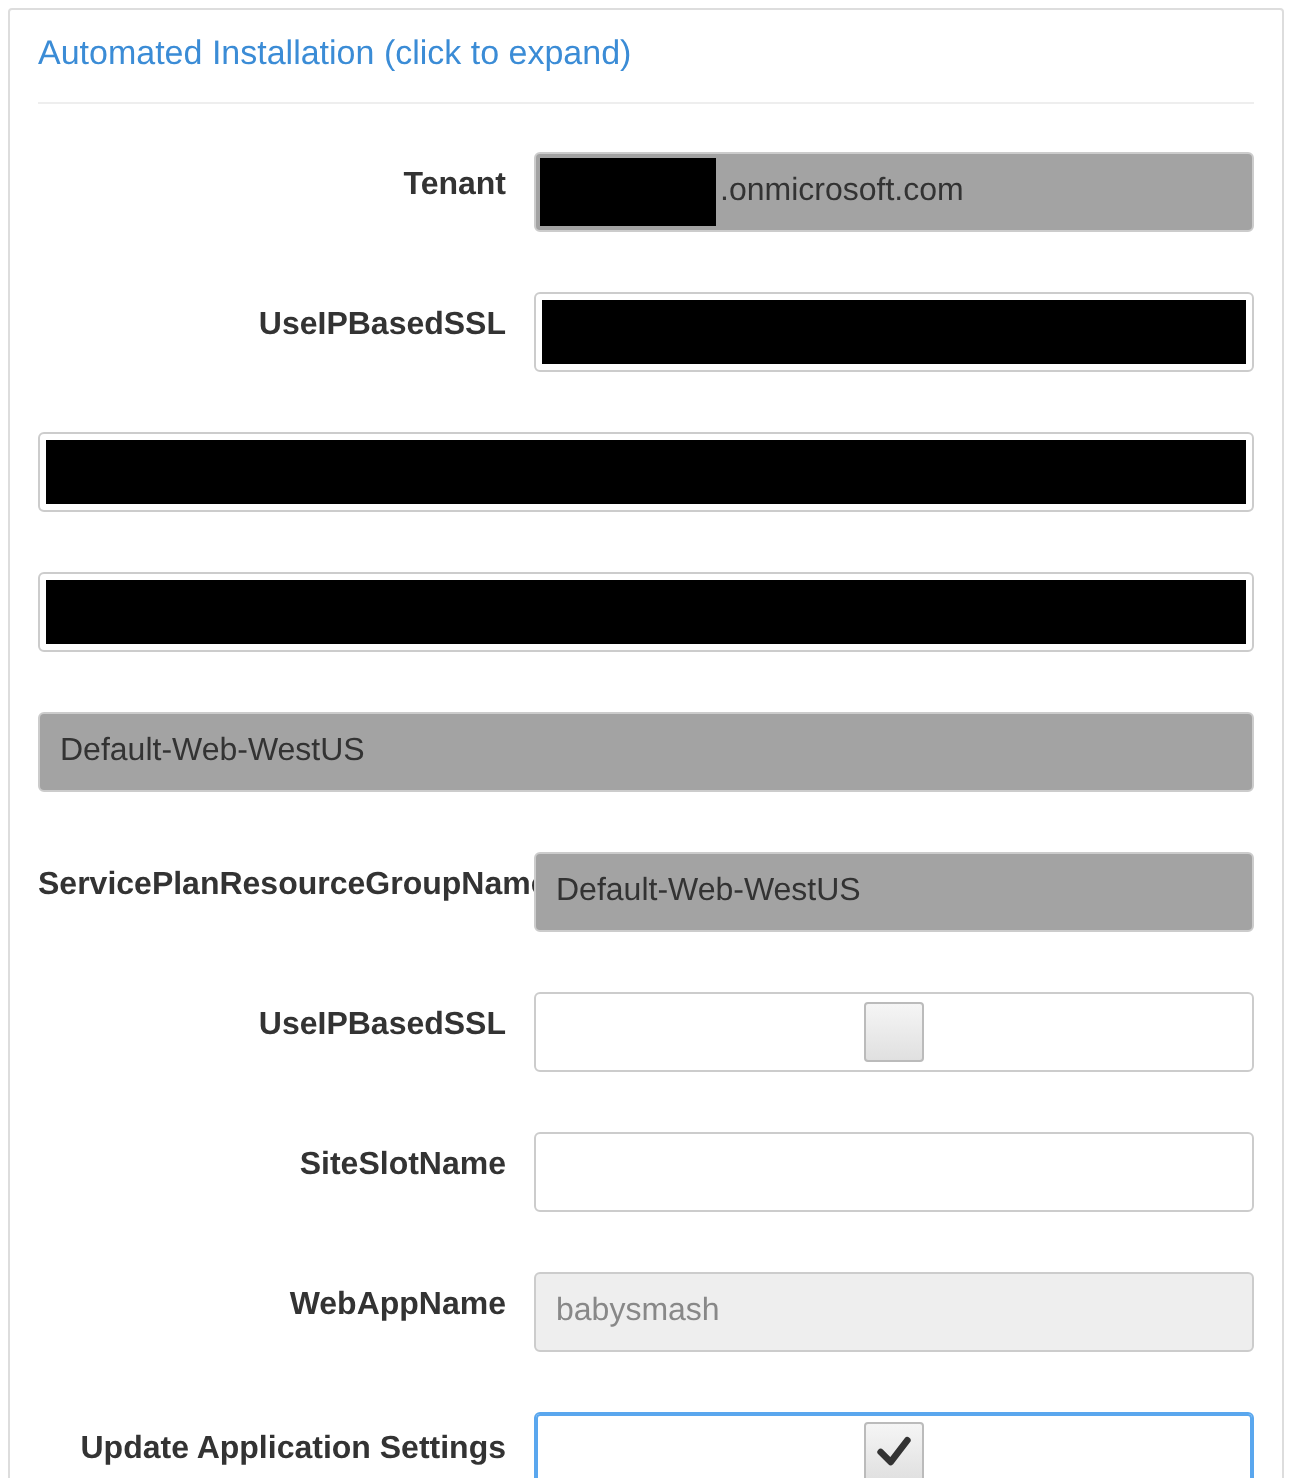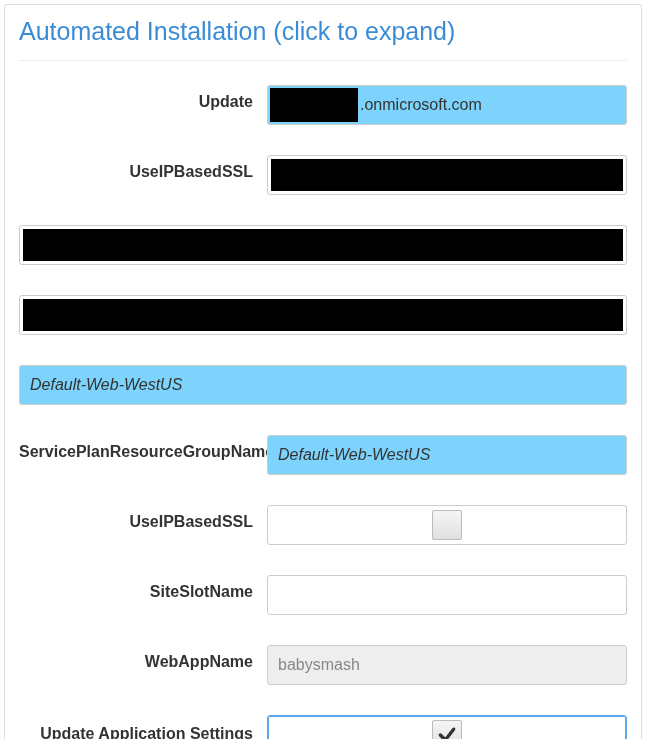--- a/index.html
+++ b/index.html
@@ -10,21 +10,21 @@
       padding: 4px;
       width: 646px;
     }
     .panel {
       border: 1px solid #ddd;
       border-radius: 2px;
       padding: 12px 14px 16px 14px;
     }
     .title {
       color: #3b8cd6;
-      font-size: 25px;
+      font-size: 17px;
       font-weight: 400;
       margin-bottom: 14px;
       cursor: pointer;
     }
     hr.sep {
       border: none;
       border-top: 1px solid #eee;
       margin-bottom: 24px;
     }
     .form { width: 100%; }
@@ -54,21 +54,21 @@
       width: 100%;
       height: 40px;
       border: 1px solid #ccc;
       border-radius: 3px;
       padding: 0 10px;
       font-size: 16px;
       color: #333;
       background: #fff;
       outline: none;
     }
-    .textbox.yellow { background: #7dd3fc; font-style: italic; }
+    .textbox.yellow { background: #a3a3a3; }
     .textbox.disabled { background: #eee; color: #888; }
     .redacted-full {
       width: 100%;
       height: 40px;
       border: 1px solid #ccc;
       border-radius: 3px;
       background: #fff;
       padding: 4px;
       position: relative;
     }
@@ -76,21 +76,21 @@
       content: "";
       position: absolute;
       inset: 3px;
       background: #000;
     }
     .tenant-box {
       width: 100%;
       height: 40px;
       border: 1px solid #ccc;
       border-radius: 3px;
-      background: #7dd3fc;
+      background: #a3a3a3;
       display: flex;
       align-items: center;
       padding: 2px 10px 2px 2px;
       overflow: hidden;
     }
     .tenant-redact {
       height: 100%;
       width: 88px;
       background: #000;
       margin-right: 2px;
@@ -130,21 +130,21 @@
 </head>
 <body>
 
 <div class="panel">
   <div class="title">Automated Installation (click to expand)</div>
   <hr class="sep">
 
   <div class="form">
 
     <div class="row">
-      <div class="label">Update</div>
+      <div class="label">Tenant</div>
       <div class="ctrl">
         <div class="tenant-box">
           <div class="tenant-redact"></div>
           <span class="tenant-suffix">.onmicrosoft.com</span>
         </div>
       </div>
     </div>
 
     <div class="row">
       <div class="label">UseIPBasedSSL</div>

